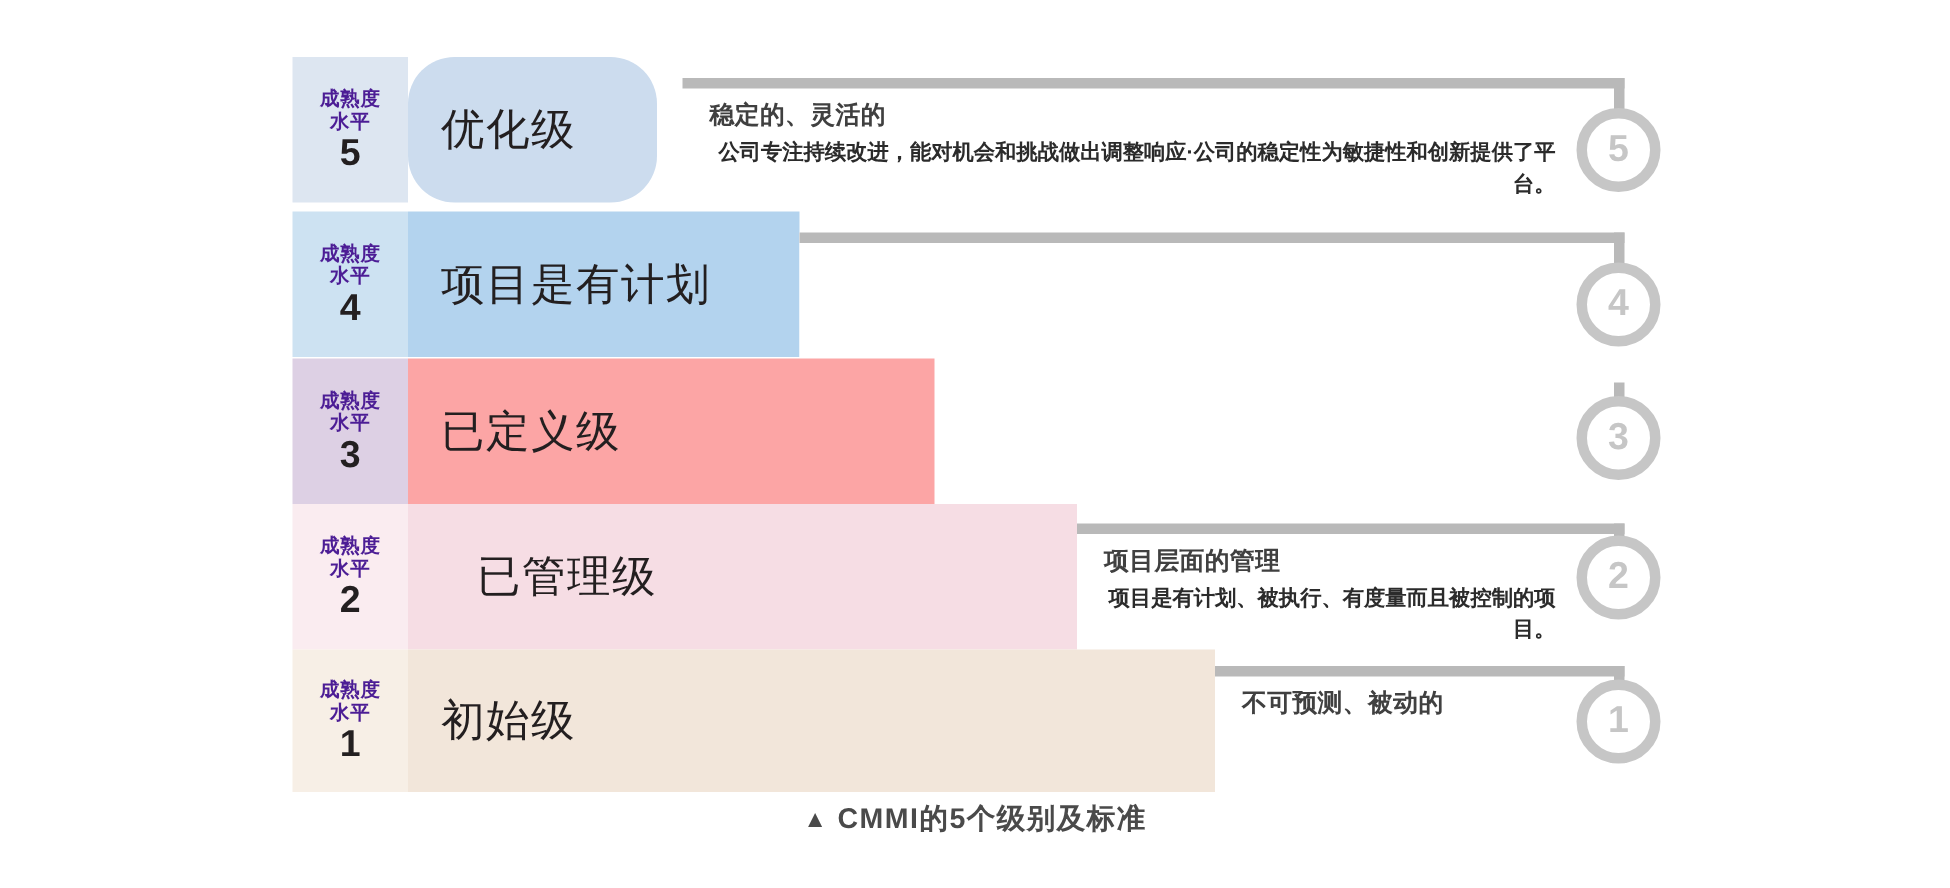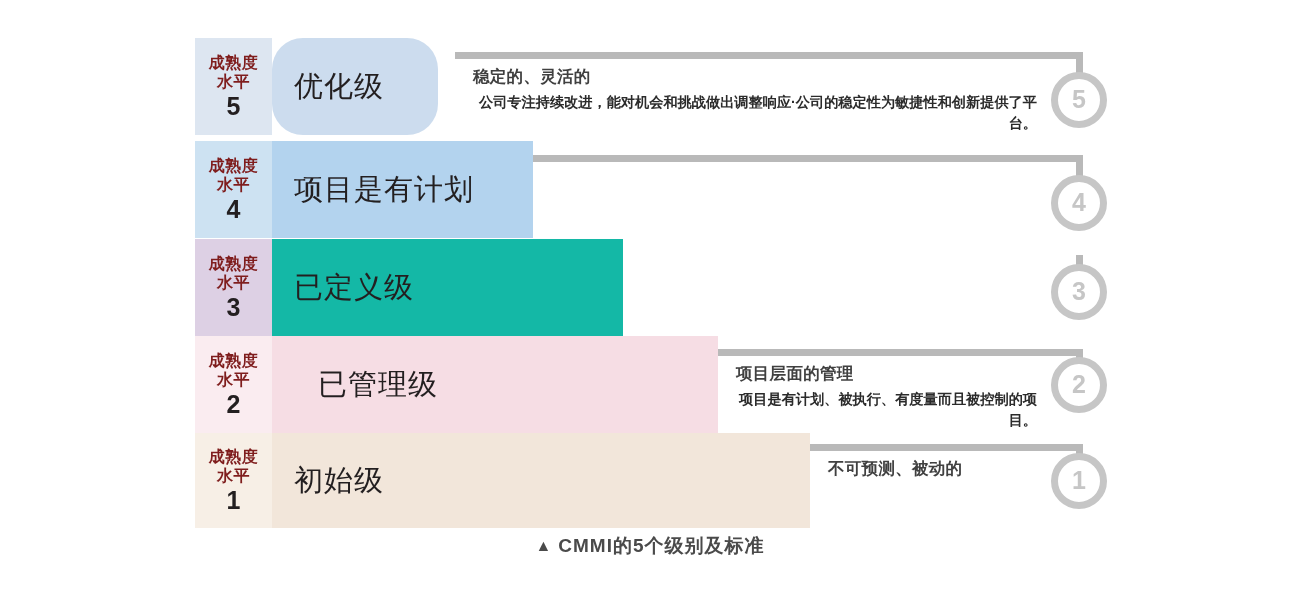--- a/index.html
+++ b/index.html
@@ -34,23 +34,23 @@
   .band-left {
     width: 77px;
     flex: 0 0 77px;
     display: flex;
     flex-direction: column;
     align-items: center;
     justify-content: center;
     line-height: 1.18;
   }
   .band-left .lvl-word {
-    font-size: 16px;
-    font-weight: 700;
-    color: #7f1d1d;
+    font-size: 13px;
+    font-weight: 700;
+    color: #4c1d95;
     letter-spacing: .5px;
   }
   .band-left .lvl-num {
     font-size: 25px;
     font-weight: 700;
     color: #231f20;
     margin-top: 2px;
     line-height: 1;
   }
   .band-main {
@@ -195,21 +195,21 @@
   <div class="circle" style="left:1051px; top:175px;">
     <span>4</span>
   </div>
 
   <div class="band" style="top:239px; width:428px;">
     <div class="band-left" style="background:#ddd0e4;">
       <div class="lvl-word">成熟度</div>
       <div class="lvl-word">水平</div>
       <div class="lvl-num">3</div>
     </div>
-    <div class="band-main" style="background:#14b8a6;">
+    <div class="band-main" style="background:#fca5a5;">
       <div class="stage-name">已定义级</div>
     </div>
   </div>
 
   <div class="stub" style="left:1076px; top:255px; height:28px;"></div>
   <div class="circle" style="left:1051px; top:264px;">
     <span>3</span>
   </div>
 
   <div class="band" style="top:336px; width:523px;">

